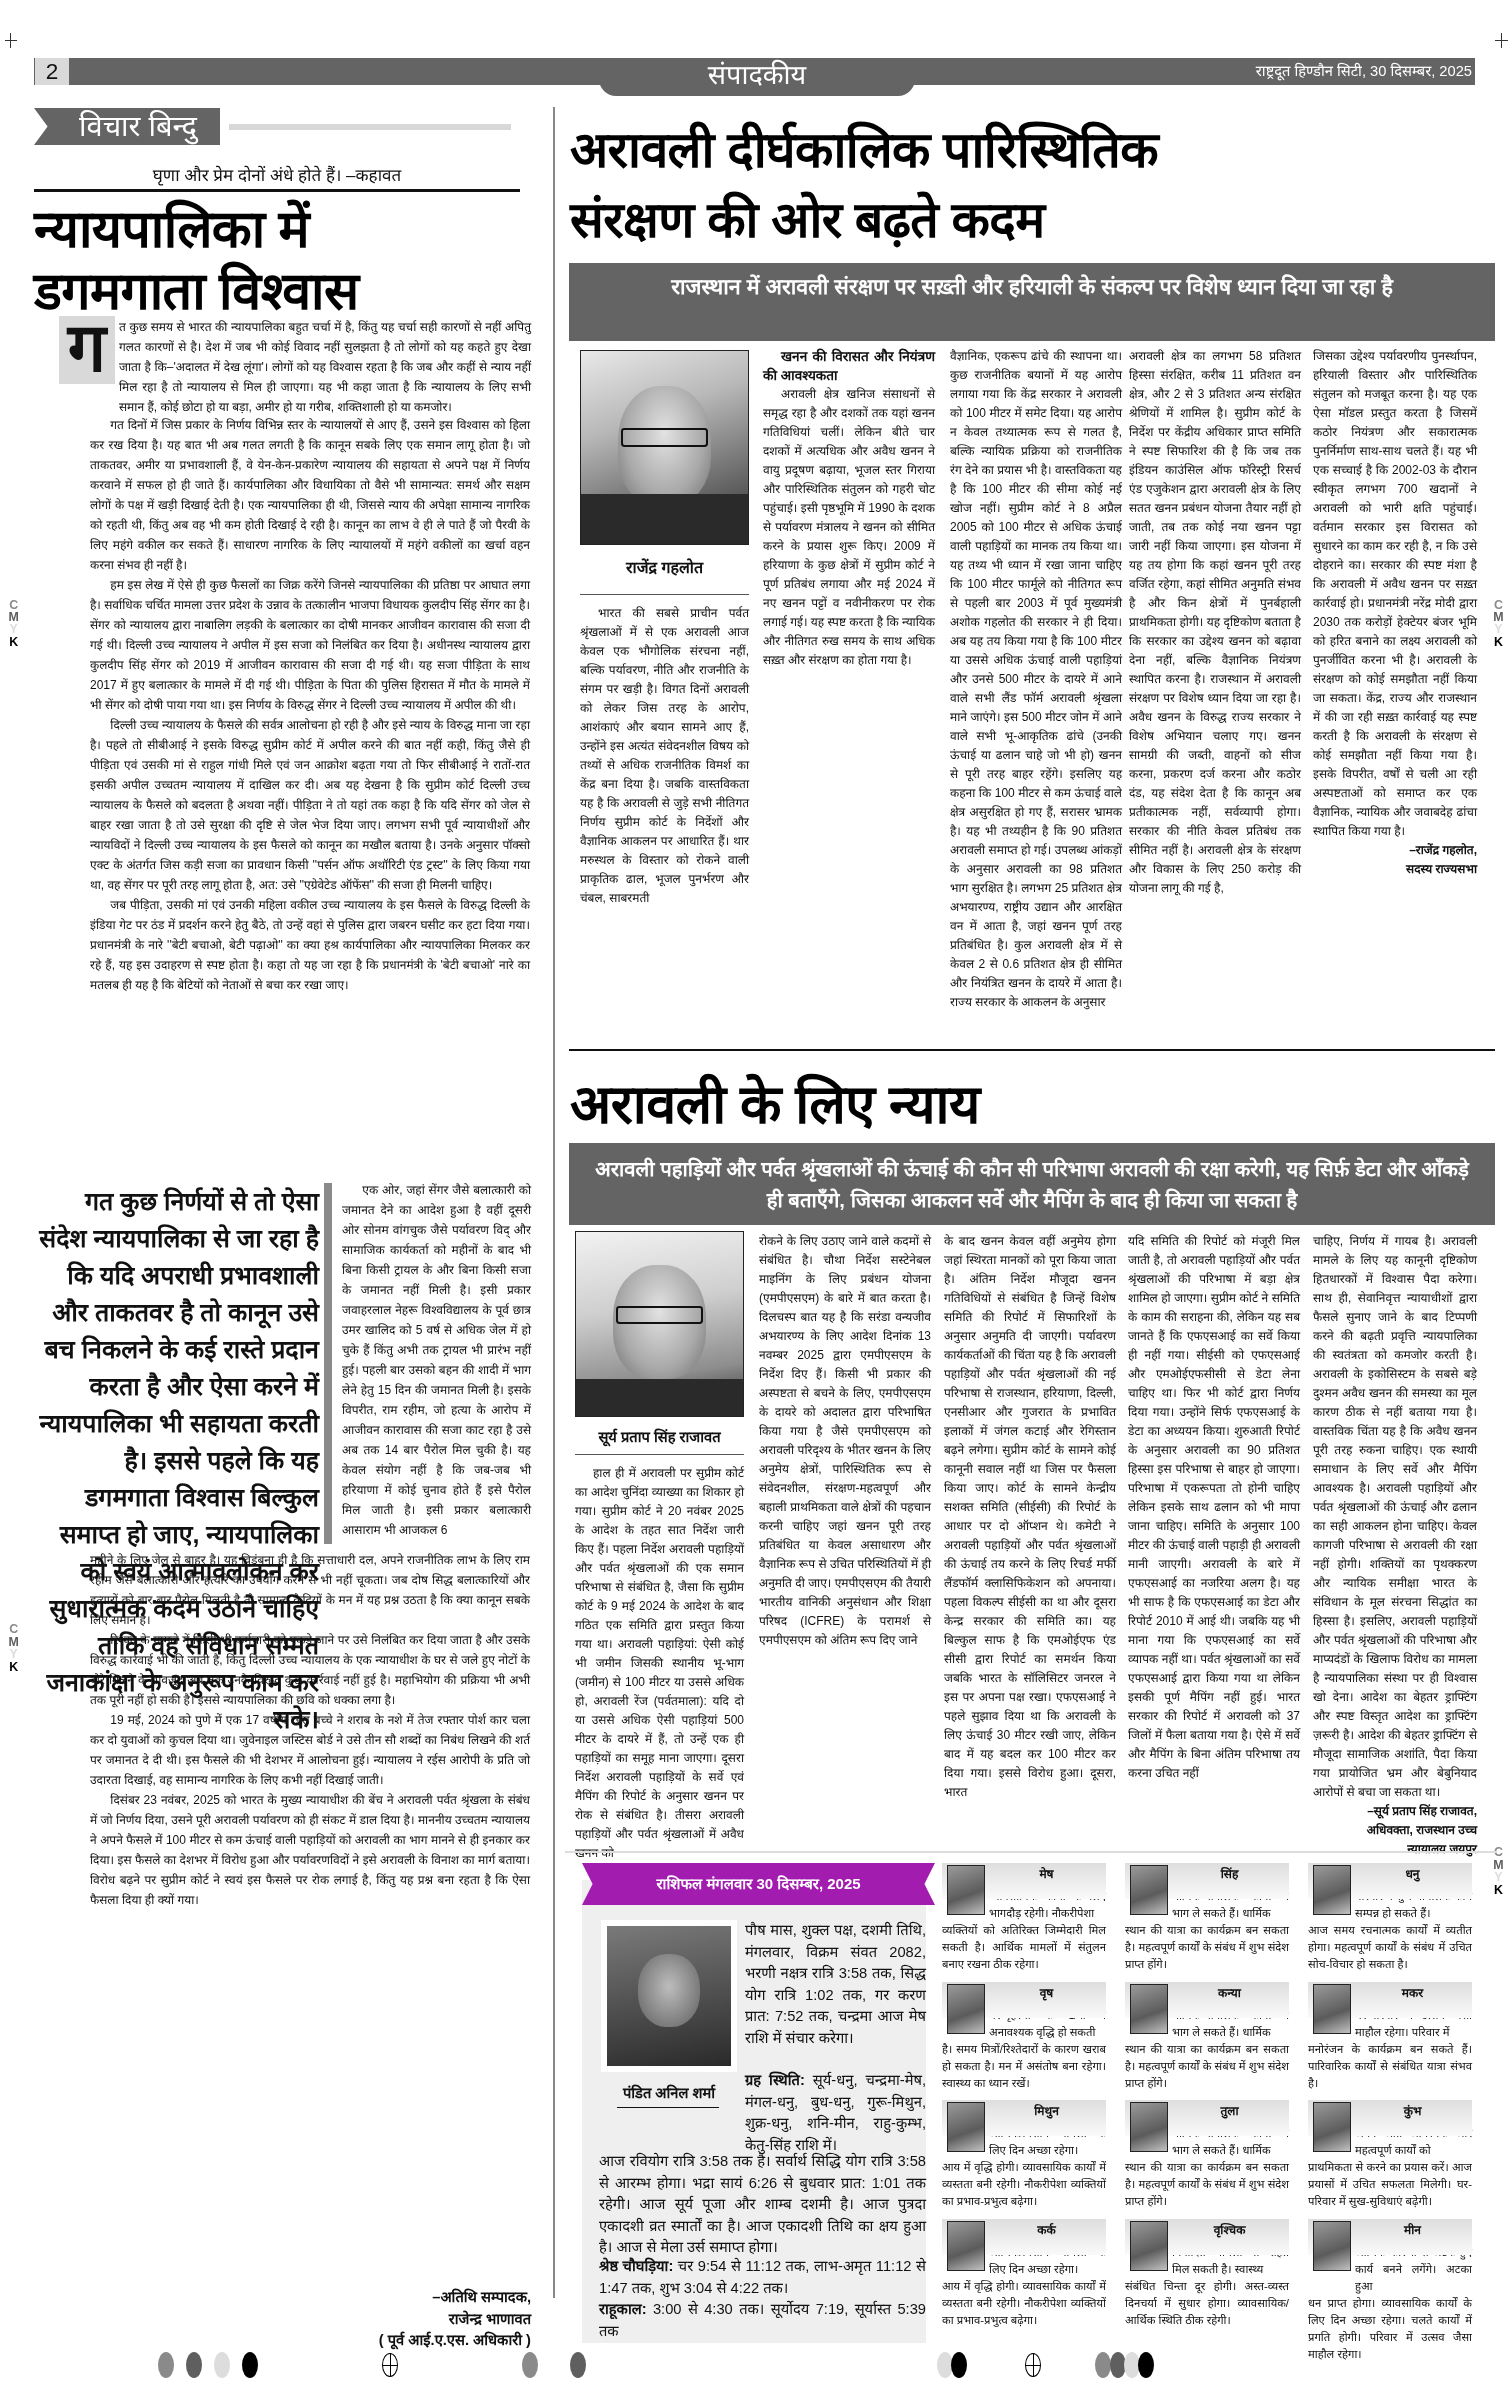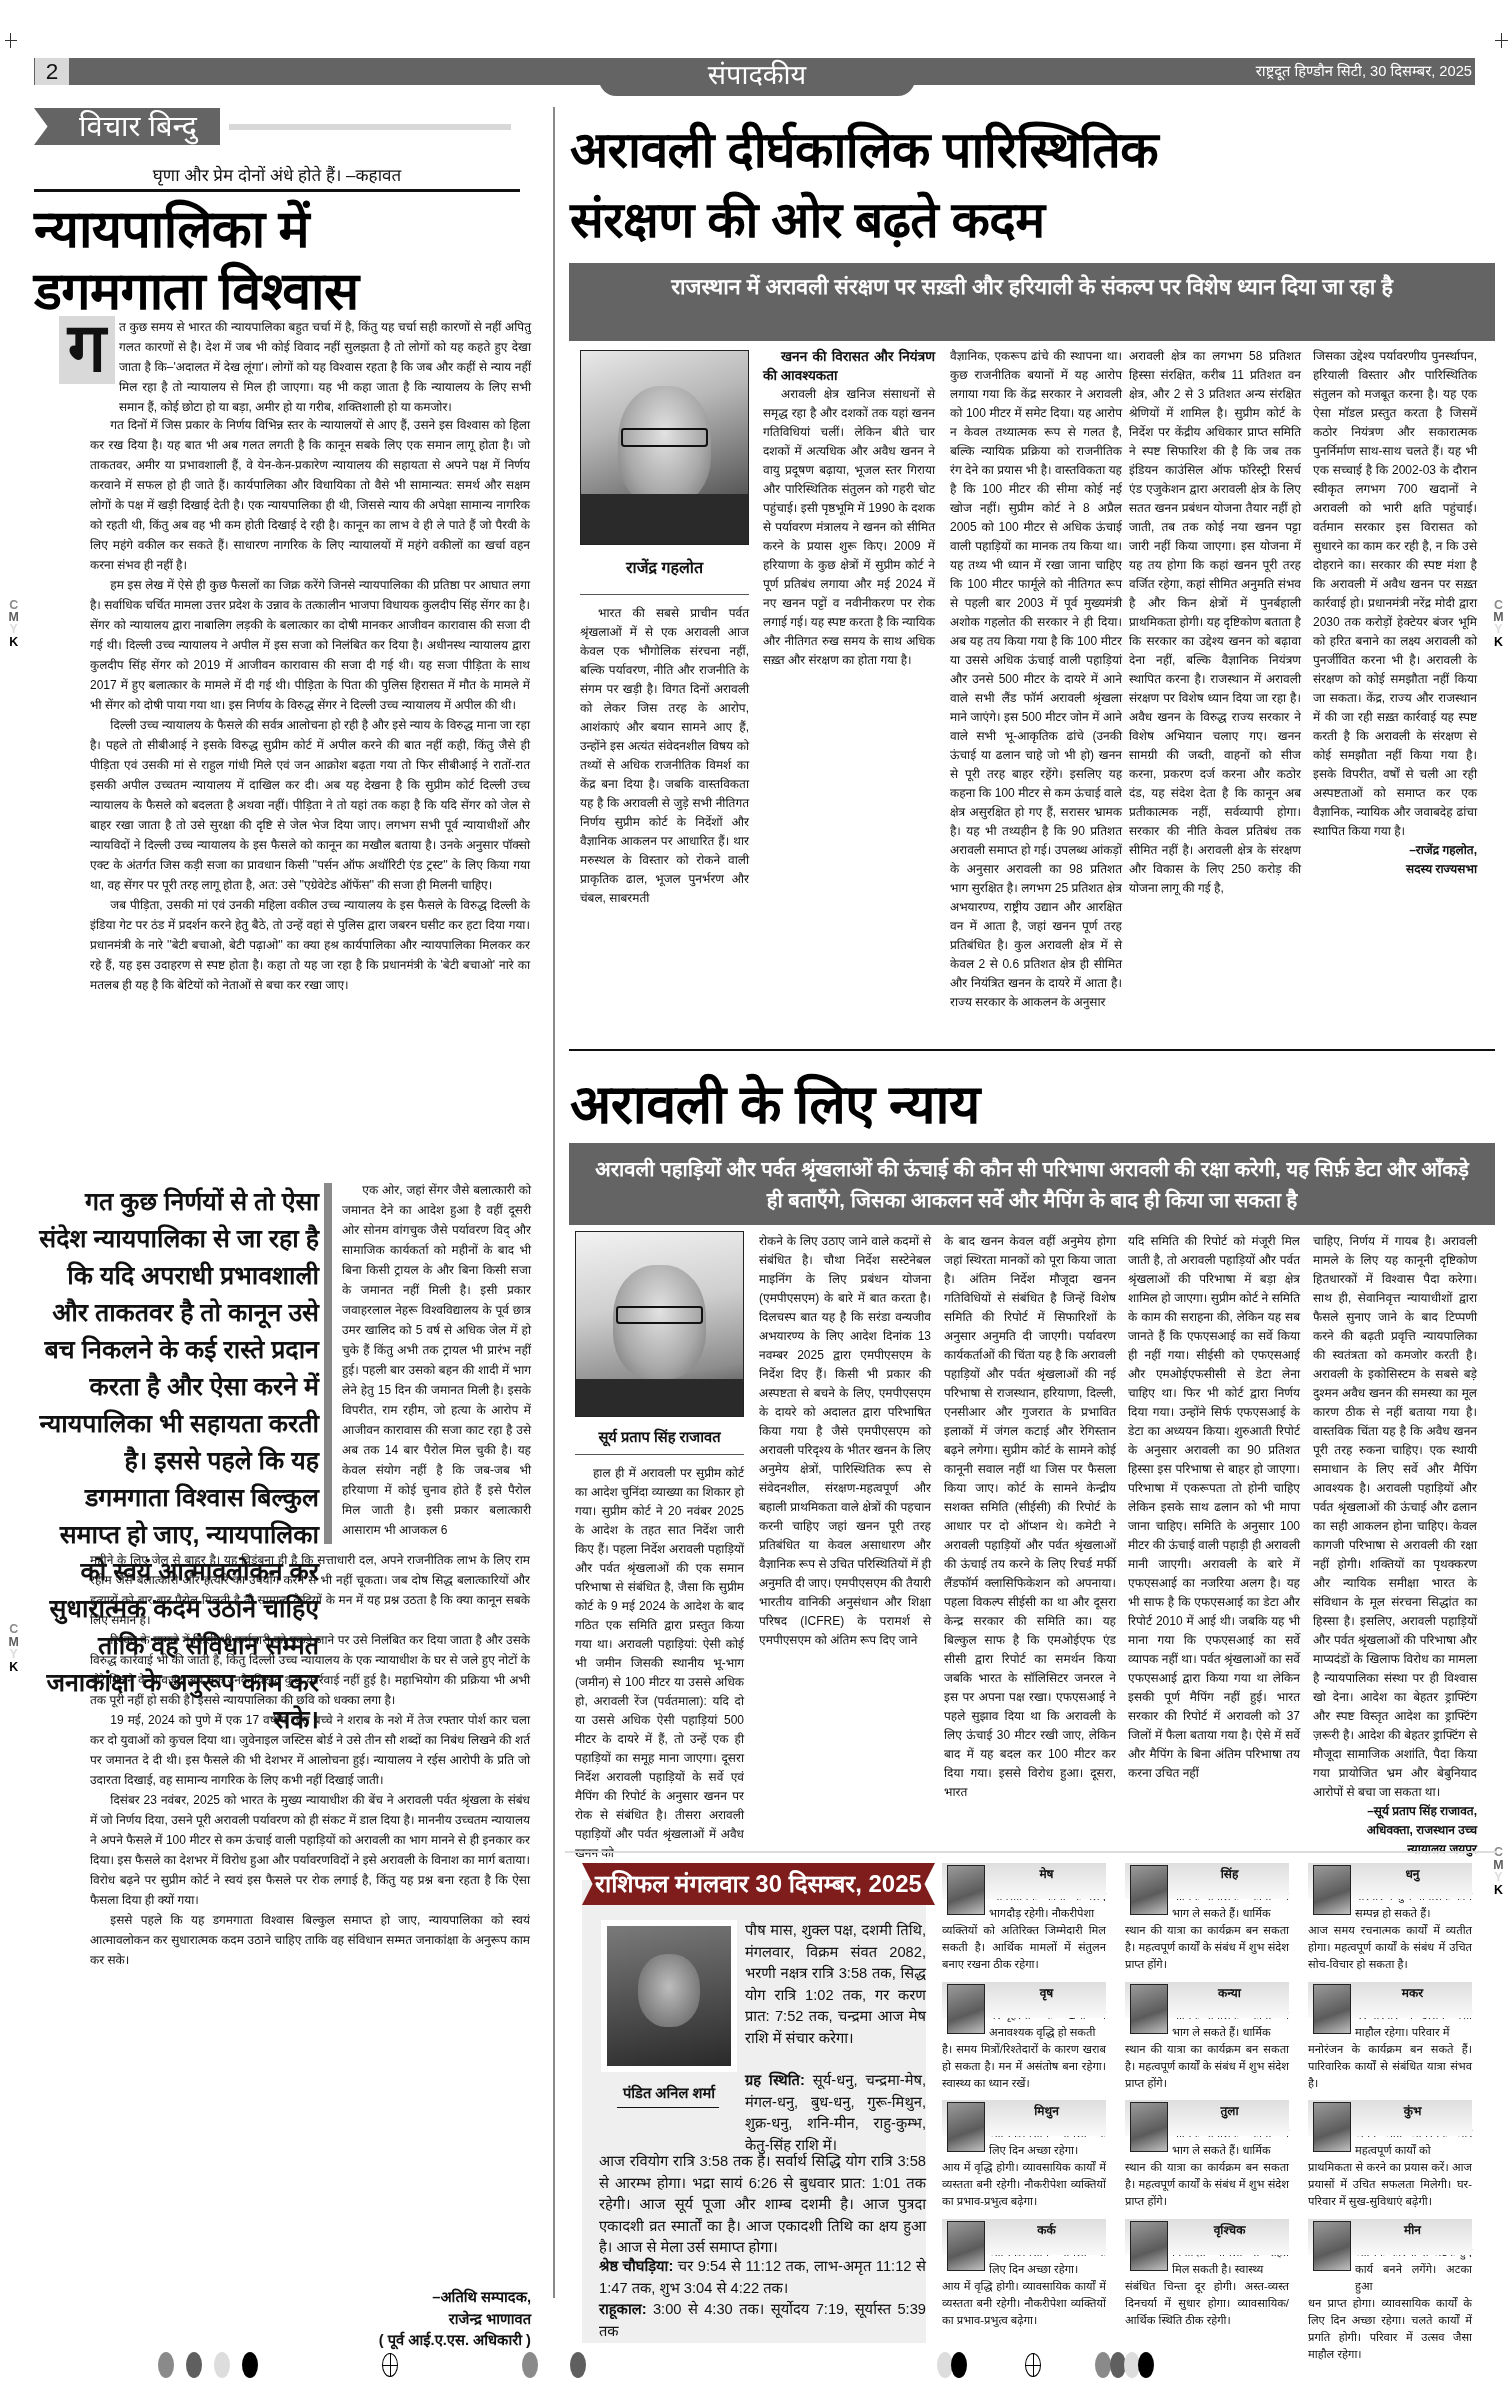--- a/index.html
+++ b/index.html
@@ -42,21 +42,21 @@
   .photo .body { position: absolute; left: 0; bottom: 0; width: 100%; height: 26%; background: #2a2a2a; }
   .caption { position: absolute; text-align: center; font-size: 16px; font-weight: bold; }
   .thin-rule { position: absolute; height: 1.1px; background: #555; }
   .col-text { position: absolute; font-size: 12px; line-height: 19px; text-align: justify; }
   .col-text p { text-indent: 18px; }
   .col-text .sub { font-weight: bold; font-size: 13.6px; text-indent: 18px; }
   .col-text .sig { text-align: right; font-weight: bold; text-indent: 0; }
 
   
   .rashi-wrap { position: absolute; left: 582px; top: 1880px; width: 344px; height: 463px; background: #efefef; }
-  .rashi-banner { position: absolute; left: 582px; top: 1863px; width: 353px; height: 42px; background: #7f1d1d; color: #fff; font-size: 24px; line-height: 42px; text-align: center; font-weight: bold; clip-path: polygon(0 0,100% 0,97% 50%,100% 100%,0 100%,3% 50%); }
+  .rashi-banner { position: absolute; left: 582px; top: 1863px; width: 353px; height: 42px; background: #a21caf; color: #fff; font-size: 15px; line-height: 42px; text-align: center; font-weight: bold; clip-path: polygon(0 0,100% 0,97% 50%,100% 100%,0 100%,3% 50%); }
   .pandit-photo { position: absolute; left: 601px; top: 1920px; width: 136px; height: 152px; background: #fff; padding: 5.6px; }
   .pandit-photo .inner { width: 100%; height: 100%; background: linear-gradient(170deg,#7a7a7a 0%,#5a5a5a 40%,#2a2a2a 100%); position: relative; }
   .pandit-photo .inner .face { position: absolute; left: 25%; top: 20%; width: 50%; height: 52%; border-radius: 45%; background: radial-gradient(ellipse at 50% 45%,#bdbdbd,#5e5e5e); }
   .rashi-info { position: absolute; left: 599px; top: 1920px; width: 327px; font-size: 14.7px; line-height: 21.5px; text-align: justify; }
 
   .sign-card { position: absolute; width: 148px; }
   .sign-head { height: 36px; background: linear-gradient(180deg,#dedede 0%,#fafafa 100%); position: relative; }
   .sign-name { position: absolute; left: 45px; right: 0; top: 2.3px; text-align: center; font-weight: bold; font-size: 12px; }
   .sign-img { position: absolute; left: 4.5px; top: 2.3px; width: 38px; height: 50px; border: 1.1px solid #222; background: linear-gradient(160deg,#9a9a9a,#5b5b5b 60%,#c2c2c2); }
   .sign-text { font-size: 11.3px; line-height: 17px; text-align: justify; padding-left: 47px; margin-top: -11.3px; }
@@ -125,21 +125,20 @@
 <div class="pull-bar"></div>
 <div class="body-text" style="left:342px;top:1180px;width:189px;line-height:20px;">
   <p>एक ओर, जहां सेंगर जैसे बलात्कारी को जमानत देने का आदेश हुआ है वहीं दूसरी ओर सोनम वांगचुक जैसे पर्यावरण विद् और सामाजिक कार्यकर्ता को महीनों के बाद भी बिना किसी ट्रायल के और बिना किसी सजा के जमानत नहीं मिली है। इसी प्रकार जवाहरलाल नेहरू विश्वविद्यालय के पूर्व छात्र उमर खालिद को 5 वर्ष से अधिक जेल में हो चुके हैं किंतु अभी तक ट्रायल भी प्रारंभ नहीं हुई। पहली बार उसको बहन की शादी में भाग लेने हेतु 15 दिन की जमानत मिली है। इसके विपरीत, राम रहीम, जो हत्या के आरोप में आजीवन कारावास की सजा काट रहा है उसे अब तक 14 बार पैरोल मिल चुकी है। यह केवल संयोग नहीं है कि जब-जब भी हरियाणा में कोई चुनाव होते हैं इसे पैरोल मिल जाती है। इसी प्रकार बलात्कारी आसाराम भी आजकल 6</p>
 </div>
 
 <div class="body-text" style="left:90px;top:1550px;width:440px;">
   <p class="noind">महीने के लिए जेल से बाहर है। यह विडंबना ही है कि सत्ताधारी दल, अपने राजनीतिक लाभ के लिए राम रहीम जैसे बलात्कारी और हत्यारे का उपयोग करने से भी नहीं चूकता। जब दोष सिद्ध बलात्कारियों और हत्यारों को बार-बार पैरोल मिलती है तो सामान्य कैदियों के मन में यह प्रश्न उठता है कि क्या कानून सबके लिए समान है।</p>
   <p>रिश्वत के मामले में किसी भी कर्मचारी को पकड़े जाने पर उसे निलंबित कर दिया जाता है और उसके विरुद्ध कार्रवाई भी की जाती है, किंतु दिल्ली उच्च न्यायालय के एक न्यायाधीश के घर से जले हुए नोटों के बोरे मिलने के बावजूद अब तक उनके विरुद्ध कुछ कार्रवाई नहीं हुई है। महाभियोग की प्रक्रिया भी अभी तक पूरी नहीं हो सकी है। इससे न्यायपालिका की छवि को धक्का लगा है।</p>
   <p>19 मई, 2024 को पुणे में एक 17 वर्षीय रईस बच्चे ने शराब के नशे में तेज रफ्तार पोर्श कार चला कर दो युवाओं को कुचल दिया था। जुवेनाइल जस्टिस बोर्ड ने उसे तीन सौ शब्दों का निबंध लिखने की शर्त पर जमानत दे दी थी। इस फैसले की भी देशभर में आलोचना हुई। न्यायालय ने रईस आरोपी के प्रति जो उदारता दिखाई, वह सामान्य नागरिक के लिए कभी नहीं दिखाई जाती।</p>
   <p>दिसंबर 23 नवंबर, 2025 को भारत के मुख्य न्यायाधीश की बेंच ने अरावली पर्वत श्रृंखला के संबंध में जो निर्णय दिया, उसने पूरी अरावली पर्यावरण को ही संकट में डाल दिया है। माननीय उच्चतम न्यायालय ने अपने फैसले में 100 मीटर से कम ऊंचाई वाली पहाड़ियों को अरावली का भाग मानने से ही इनकार कर दिया। इस फैसले का देशभर में विरोध हुआ और पर्यावरणविदों ने इसे अरावली के विनाश का मार्ग बताया। विरोध बढ़ने पर सुप्रीम कोर्ट ने स्वयं इस फैसले पर रोक लगाई है, किंतु यह प्रश्न बना रहता है कि ऐसा फैसला दिया ही क्यों गया।</p>
-  <p>इससे पहले कि यह डगमगाता विश्वास बिल्कुल समाप्त हो जाए, न्यायपालिका को स्वयं आत्मावलोकन कर सुधारात्मक कदम उठाने चाहिए ताकि वह संविधान सम्मत जनाकांक्षा के अनुरूप काम कर सके।</p>
 </div>
 <div class="sign-right" style="top:2287px;right:981px;">
   <div>–अतिथि सम्पादक,</div>
   <div>राजेन्द्र भाणावत</div>
   <div>( पूर्व आई.ए.एस. अधिकारी )</div>
 </div>
 
 <div class="col-divider"></div>
 
 <div class="big-title" style="left:570px;top:116px;width:926px;font-size:50px;line-height:68px;">अरावली दीर्घकालिक पारिस्थितिक</div>

